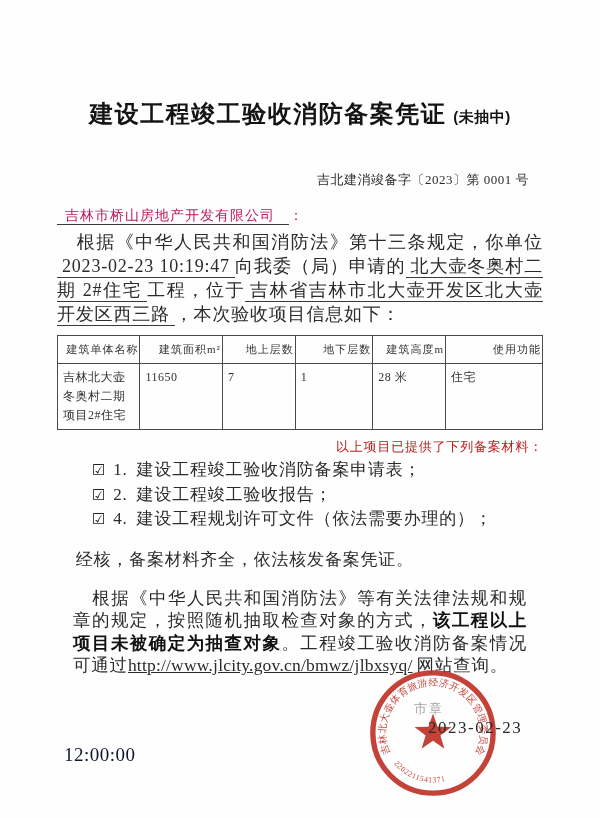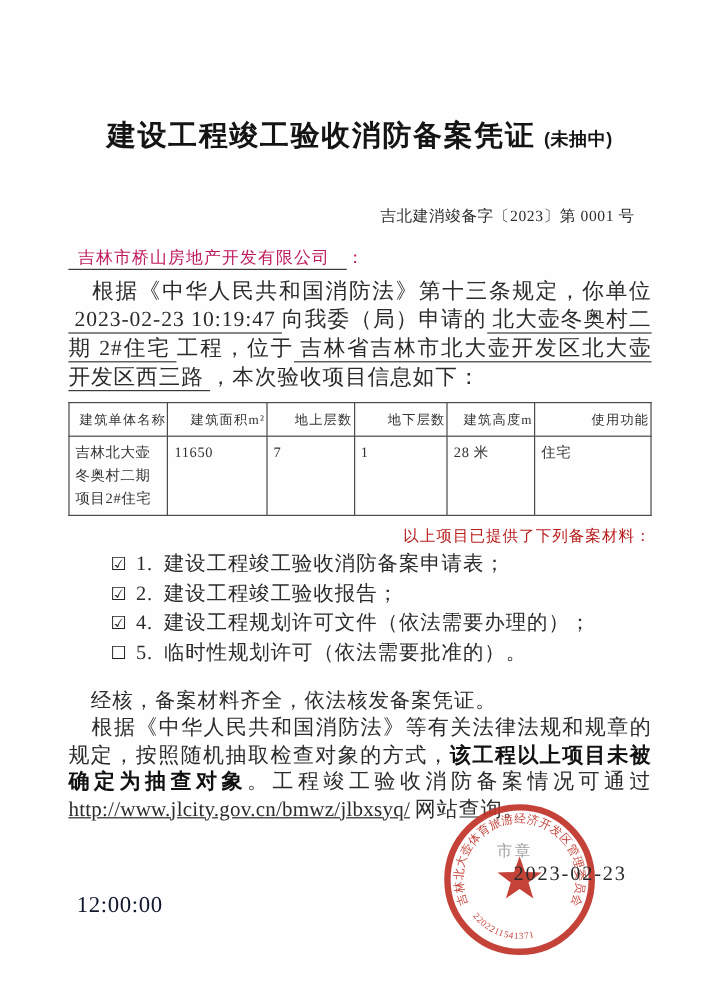--- a/index.html
+++ b/index.html
@@ -57,21 +57,21 @@
   .check-item .box{
     font-family:"DejaVu Sans",sans-serif;font-size:15px;margin-right:7px;color:#222;
   }
   .check-item .num{margin-right:9px;}
 
   .verdict{
     margin:16px 0 0 0;font-size:17px;line-height:23px;color:#2b2b2b;
     text-indent:1.1em;letter-spacing:0.8px;
   }
   .result-para{
-    margin:0;font-size:17.5px;line-height:22.5px;color:#2b2b2b;
+    margin:16px;font-size:17.5px;line-height:22.5px;color:#2b2b2b;
     text-align:justify;text-indent:1.1em;letter-spacing:0.8px;
   }
   .result-para .bold{font-weight:bold;color:#111;}
   .result-para .url{
     text-decoration:underline;letter-spacing:0.2px;padding-right:4px;
   }
 
   .stamp-wrap{position:absolute;left:368px;top:668px;width:130px;height:130px;}
   .stamp-svg{position:absolute;left:0;top:0;opacity:0.93;}
   .stamp-faint{
@@ -131,21 +131,20 @@
           <td>住宅</td>
         </tr>
       </tbody>
     </table>
 
     <p class="materials-intro">以上项目已提供了下列备案材料：</p>
 
     <div class="check-item"><span class="box">☑</span><span class="num">1.</span><span>建设工程竣工验收消防备案申请表；</span></div>
     <div class="check-item"><span class="box">☑</span><span class="num">2.</span><span>建设工程竣工验收报告；</span></div>
     <div class="check-item"><span class="box">☑</span><span class="num">4.</span><span>建设工程规划许可文件（依法需要办理的）；</span></div>
-    <div class="check-item"><span class="box">☐</span><span class="num">5.</span><span>临时性规划许可（依法需要批准的）。</span></div>
 
     <p class="verdict">经核，备案材料齐全，依法核发备案凭证。</p>
 
     <p class="result-para"><span>根据《中华人民共和国消防法》等有关法律法规和规章的规定，按照随机抽取检查对象的方式，</span><span class="bold">该工程以上项目未被确定为抽查对象</span><span>。工程竣工验收消防备案情况可通过</span><span class="url">http://www.jlcity.gov.cn/bmwz/jlbxsyq/</span><span>网站查询。</span></p>
 
   </div>
 
   <div class="stamp-wrap">
     <svg class="stamp-svg" width="130" height="130" viewBox="0 0 134 134">
       <circle cx="67" cy="67" r="62" fill="none" stroke="#c0342a" stroke-width="5.5"></circle>

